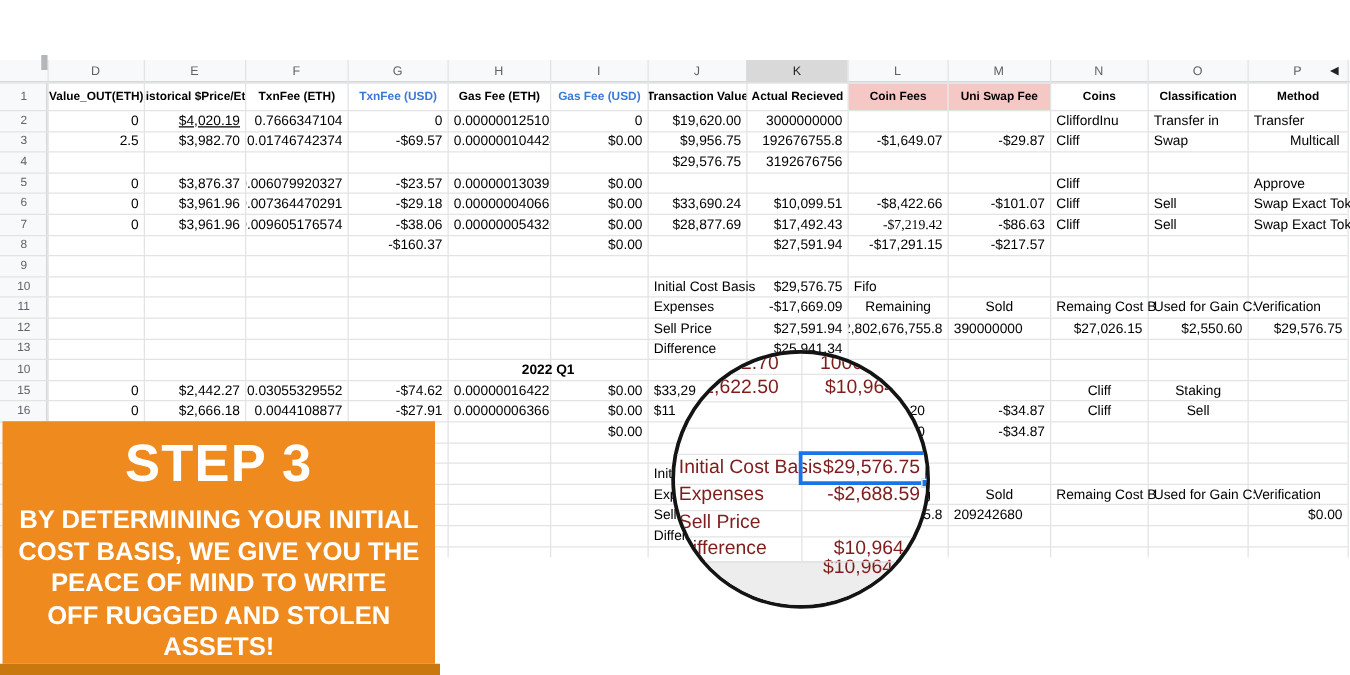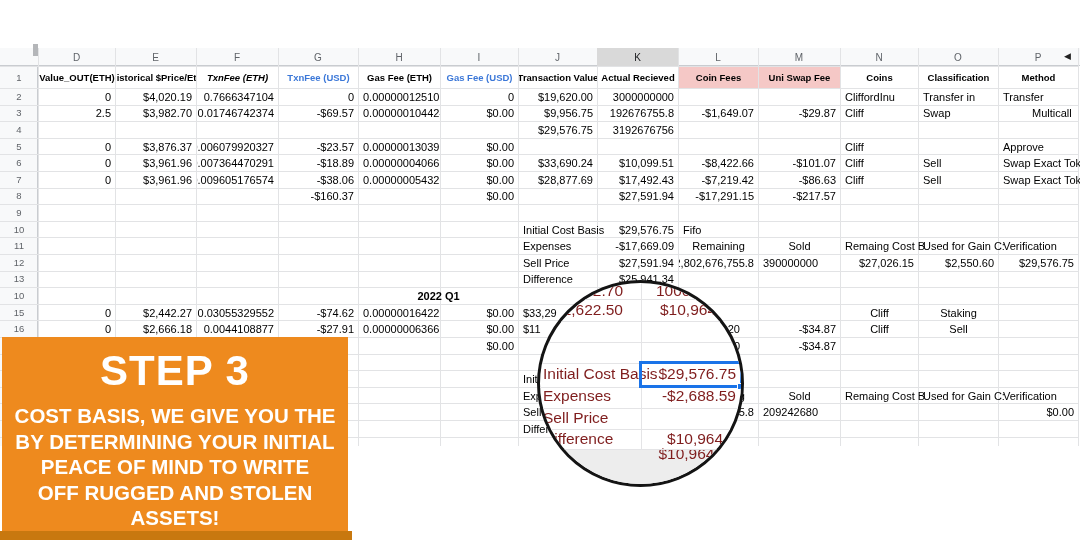--- a/index.html
+++ b/index.html
@@ -96,33 +96,33 @@
     <div class="hline" style="top: 353.6px; left: 0px; width: 1078px;"></div>
     <div class="hline" style="top: 370.2px; left: 0px; width: 1078px;"></div>
     <div class="hline" style="top: 386.8px; left: 0px; width: 1078px;"></div>
     <div class="hline" style="top: 403.4px; left: 0px; width: 1078px;"></div>
     <div class="hline" style="top: 420px; left: 0px; width: 1078px;"></div>
     <div class="hline" style="top: 436.6px; left: 0px; width: 1078px;"></div>
   </div>
 <div id="cells">
     <div class="cell ac hdr" style="left: 39px; top: 67px; width: 76px; height: 21px;">Value_OUT(ETH)</div>
     <div class="cell ac hdr" style="left: 116px; top: 67px; width: 80px; height: 21px;">Historical $Price/Eth</div>
-    <div class="cell ac hdr" style="left: 197px; top: 67px; width: 81px; height: 21px; font-style: italic;">TxnFee (ETH)</div>
+    <div class="cell ac hdr" style="left: 197px; top: 67px; width: 81px; height: 21px;">TxnFee (ETH)</div>
     <div class="cell ac hdr blue" style="left: 279px; top: 67px; width: 79px; height: 21px;">TxnFee (USD)</div>
     <div class="cell ac hdr" style="left: 359px; top: 67px; width: 81px; height: 21px;">Gas Fee (ETH)</div>
     <div class="cell ac hdr blue" style="left: 441px; top: 67px; width: 77px; height: 21px;">Gas Fee (USD)</div>
     <div class="cell ac hdr" style="left: 519px; top: 67px; width: 78px; height: 21px;">Transaction Value</div>
     <div class="cell ac hdr" style="left: 598px; top: 67px; width: 80px; height: 21px;">Actual Recieved</div>
     <div class="cell ac hdr pink" style="left: 679px; top: 67px; width: 79px; height: 21px;">Coin Fees</div>
     <div class="cell ac hdr pink" style="left: 759px; top: 67px; width: 81px; height: 21px;">Uni Swap Fee</div>
     <div class="cell ac hdr" style="left: 841px; top: 67px; width: 77px; height: 21px;">Coins</div>
     <div class="cell ac hdr" style="left: 919px; top: 67px; width: 79px; height: 21px;">Classification</div>
     <div class="cell ac hdr" style="left: 999px; top: 67px; width: 79px; height: 21px;">Method</div>
     <div class="cell ar" style="left: 39px; top: 89px; width: 76px; height: 15.6px;">0</div>
-    <div class="cell ar" style="left: 116px; top: 89px; width: 80px; height: 15.6px;">$4,020.19</div>
+    <div class="cell ar" style="left: 116px; top: 89px; width: 80px; height: 15.6px; text-decoration: underline;">$4,020.19</div>
     <div class="cell ar" style="left: 197px; top: 89px; width: 81px; height: 15.6px;">0.7666347104</div>
     <div class="cell ar" style="left: 279px; top: 89px; width: 79px; height: 15.6px;">0</div>
     <div class="cell al" style="left: 359px; top: 89px; width: 81px; height: 15.6px;">0.000000125102</div>
     <div class="cell ar" style="left: 441px; top: 89px; width: 77px; height: 15.6px;">0</div>
     <div class="cell ar" style="left: 519px; top: 89px; width: 78px; height: 15.6px;">$19,620.00</div>
     <div class="cell ar" style="left: 598px; top: 89px; width: 80px; height: 15.6px;">3000000000</div>
     <div class="cell al" style="left: 841px; top: 89px; width: 77px; height: 15.6px;">CliffordInu</div>
     <div class="cell al" style="left: 919px; top: 89px; width: 79px; height: 15.6px;">Transfer in</div>
     <div class="cell al" style="left: 999px; top: 89px; width: 79px; height: 15.6px;">Transfer</div>
     <div class="cell ar" style="left: 39px; top: 105.6px; width: 76px; height: 15.6px;">2.5</div>
@@ -144,39 +144,39 @@
     <div class="cell ar" style="left: 116px; top: 138.8px; width: 80px; height: 15.6px;">$3,876.37</div>
     <div class="cell ar" style="left: 197px; top: 138.8px; width: 81px; height: 15.6px;">0.006079920327</div>
     <div class="cell ar" style="left: 279px; top: 138.8px; width: 79px; height: 15.6px;">-$23.57</div>
     <div class="cell al" style="left: 359px; top: 138.8px; width: 81px; height: 15.6px;">0.000000130392</div>
     <div class="cell ar" style="left: 441px; top: 138.8px; width: 77px; height: 15.6px;">$0.00</div>
     <div class="cell al" style="left: 841px; top: 138.8px; width: 77px; height: 15.6px;">Cliff</div>
     <div class="cell al" style="left: 999px; top: 138.8px; width: 79px; height: 15.6px;">Approve</div>
     <div class="cell ar" style="left: 39px; top: 155.4px; width: 76px; height: 15.6px;">0</div>
     <div class="cell ar" style="left: 116px; top: 155.4px; width: 80px; height: 15.6px;">$3,961.96</div>
     <div class="cell ar" style="left: 197px; top: 155.4px; width: 81px; height: 15.6px;">0.007364470291</div>
-    <div class="cell ar" style="left: 279px; top: 155.4px; width: 79px; height: 15.6px;">-$18.89</div>
+    <div class="cell ar" style="left: 279px; top: 155.4px; width: 79px; height: 15.6px;">-$29.18</div>
     <div class="cell al" style="left: 359px; top: 155.4px; width: 81px; height: 15.6px;">0.000000040663</div>
     <div class="cell ar" style="left: 441px; top: 155.4px; width: 77px; height: 15.6px;">$0.00</div>
     <div class="cell ar" style="left: 519px; top: 155.4px; width: 78px; height: 15.6px;">$33,690.24</div>
     <div class="cell ar" style="left: 598px; top: 155.4px; width: 80px; height: 15.6px;">$10,099.51</div>
     <div class="cell ar" style="left: 679px; top: 155.4px; width: 79px; height: 15.6px;">-$8,422.66</div>
     <div class="cell ar" style="left: 759px; top: 155.4px; width: 81px; height: 15.6px;">-$101.07</div>
     <div class="cell al" style="left: 841px; top: 155.4px; width: 77px; height: 15.6px;">Cliff</div>
     <div class="cell al" style="left: 919px; top: 155.4px; width: 79px; height: 15.6px;">Sell</div>
     <div class="cell al ov" style="left: 999px; top: 155.4px; width: 79px; height: 15.6px;">Swap Exact Toke</div>
     <div class="cell ar" style="left: 39px; top: 172px; width: 76px; height: 15.6px;">0</div>
     <div class="cell ar" style="left: 116px; top: 172px; width: 80px; height: 15.6px;">$3,961.96</div>
     <div class="cell ar" style="left: 197px; top: 172px; width: 81px; height: 15.6px;">0.009605176574</div>
     <div class="cell ar" style="left: 279px; top: 172px; width: 79px; height: 15.6px;">-$38.06</div>
     <div class="cell al" style="left: 359px; top: 172px; width: 81px; height: 15.6px;">0.000000054320</div>
     <div class="cell ar" style="left: 441px; top: 172px; width: 77px; height: 15.6px;">$0.00</div>
     <div class="cell ar" style="left: 519px; top: 172px; width: 78px; height: 15.6px;">$28,877.69</div>
     <div class="cell ar" style="left: 598px; top: 172px; width: 80px; height: 15.6px;">$17,492.43</div>
-    <div class="cell ar" style="left: 679px; top: 172px; width: 79px; height: 15.6px;">-$7,219.42</div>
+    <div class="cell ar" style="left: 679px; top: 172px; width: 79px; height: 15.6px; font-family: Liberation Serif, serif;">-$7,219.42</div>
     <div class="cell ar" style="left: 759px; top: 172px; width: 81px; height: 15.6px;">-$86.63</div>
     <div class="cell al" style="left: 841px; top: 172px; width: 77px; height: 15.6px;">Cliff</div>
     <div class="cell al" style="left: 919px; top: 172px; width: 79px; height: 15.6px;">Sell</div>
     <div class="cell al ov" style="left: 999px; top: 172px; width: 79px; height: 15.6px;">Swap Exact Toke</div>
     <div class="cell ar" style="left: 279px; top: 188.6px; width: 79px; height: 15.6px;">-$160.37</div>
     <div class="cell ar" style="left: 441px; top: 188.6px; width: 77px; height: 15.6px;">$0.00</div>
     <div class="cell ar" style="left: 598px; top: 188.6px; width: 80px; height: 15.6px;">$27,591.94</div>
     <div class="cell ar" style="left: 679px; top: 188.6px; width: 79px; height: 15.6px;">-$17,291.15</div>
     <div class="cell ar" style="left: 759px; top: 188.6px; width: 81px; height: 15.6px;">-$217.57</div>
     <div class="cell al ov" style="left: 519px; top: 221.8px; width: 78px; height: 15.6px;">Initial Cost Basis</div>
@@ -233,22 +233,22 @@
     <div class="cell ar" style="left: 679px; top: 404.4px; width: 79px; height: 15.6px;">2,802,676,755.8</div>
     <div class="cell al" style="left: 759px; top: 404.4px; width: 81px; height: 15.6px;">209242680</div>
     <div class="cell ar" style="left: 999px; top: 404.4px; width: 79px; height: 15.6px;">$0.00</div>
     <div class="cell al ov" style="left: 519px; top: 421px; width: 78px; height: 15.6px;">Difference</div>
   </div>
 <div id="hiddencols">◀</div>
 
 <div id="banner">
   <div id="banner-title">STEP 3</div>
   <div id="banner-lines">
+      <div>BY DETERMINING YOUR INITIAL</div>
       <div>COST BASIS, WE GIVE YOU THE</div>
-      <div>BY DETERMINING YOUR INITIAL</div>
       <div>PEACE OF MIND TO WRITE</div>
       <div>OFF RUGGED AND STOLEN</div>
       <div>ASSETS!</div>
     </div>
 </div>
 <div id="banner-strip"></div>
 
 <div id="mag">
   <div id="magin">
     <div id="mag-grayband"></div>

